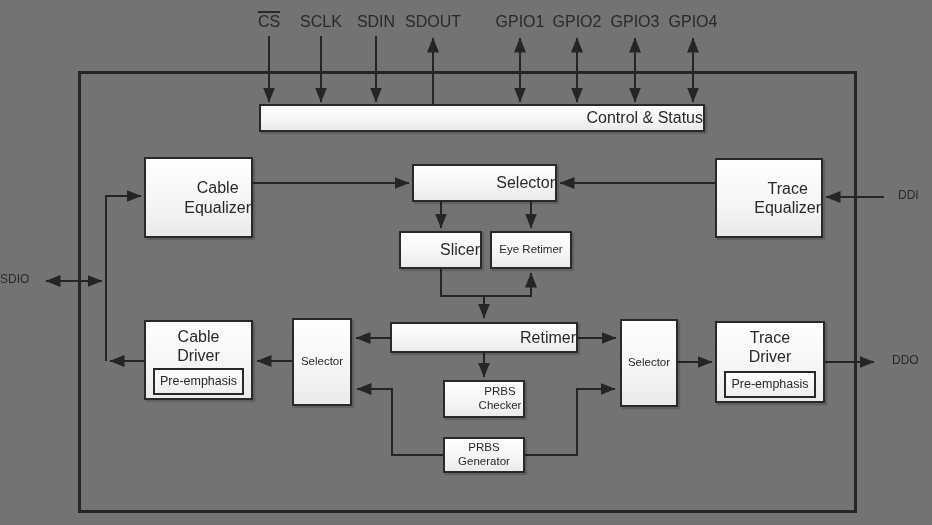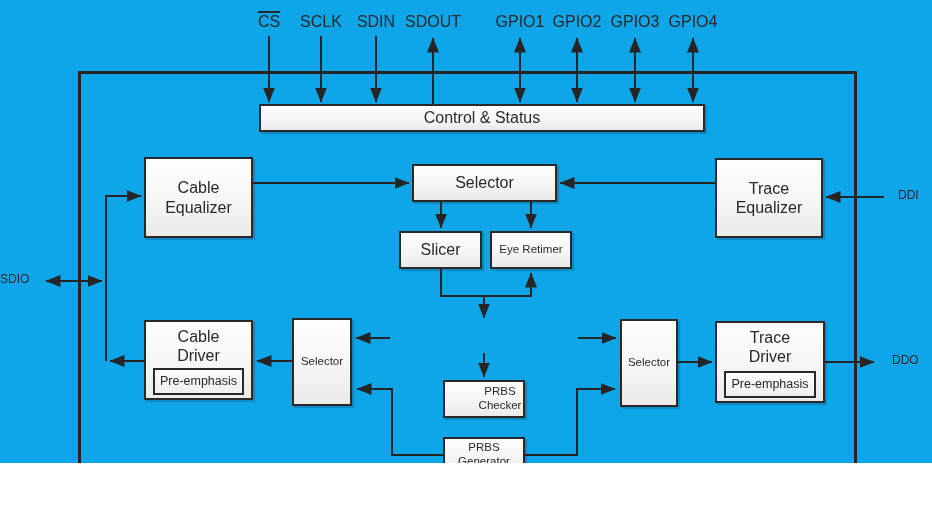--- a/index.html
+++ b/index.html
@@ -1,31 +1,31 @@
 <!DOCTYPE html>
 <html><head>
 <meta charset="utf-8">
 <style>
   html,body{margin:0;padding:0;background:#ffffff;}
   #canvas{
-    position:relative;width:932px;height:463px;background:#0ea5e9;overflow:hidden;
+    position:relative;width:932px;height:525px;background:#737373;overflow:hidden;
     font-family:"Liberation Sans","DejaVu Sans",sans-serif;color:#2b2829;
   }
   svg.wires{position:absolute;left:0;top:0;width:932px;height:525px;}
   svg.wires line, svg.wires polyline, svg.wires rect{stroke:#272425;fill:none;}
 
   .block{
     position:absolute;box-sizing:border-box;
     border:2px solid #2b2829;
     background:linear-gradient(180deg,#fefefe 0%,#f6f6f6 55%,#eaeaea 100%);
     box-shadow:2px 2px 1px rgba(0,0,0,0.16);
     display:flex;align-items:center;justify-content:center;
     text-align:center;line-height:1.2;
   }
-  .fs-main{font-size:16px;}
+  .fs-main{font-size:16px;justify-content:flex-end;}
   .fs-small{font-size:11.5px;}
   .two-line span{display:block;}
   .driver-label{position:absolute;top:5px;left:0;right:0;text-align:center;}
   .sub-box{
     position:absolute;left:7px;right:7px;bottom:3px;height:27px;box-sizing:border-box;
     border:2px solid #2b2829;background:linear-gradient(180deg,#fdfdfd,#efefef);
     display:flex;align-items:center;justify-content:center;font-size:12.5px;
   }
   .pin-label{
     position:absolute;top:13px;width:80px;text-align:center;font-size:16px;
@@ -121,20 +121,23 @@
   </div>
 
   <div class="block fs-main" style="left:399px;top:231px;width:83px;height:38px;">
     <span>Slicer</span>
   </div>
 
   <div class="block fs-small" style="left:490px;top:231px;width:82px;height:38px;">
     <span>Eye Retimer</span>
   </div>
 
+  <div class="block fs-main" style="left:390px;top:322px;width:188px;height:31px;">
+    <span>Retimer</span>
+  </div>
 
   <div class="block fs-small" style="left:292px;top:318px;width:60px;height:88px;">
     <span>Selector</span>
   </div>
 
   <div class="block fs-small" style="left:620px;top:319px;width:58px;height:88px;">
     <span>Selector</span>
   </div>
 
   <div class="block fs-main" style="left:144px;top:320px;width:109px;height:80px;">

